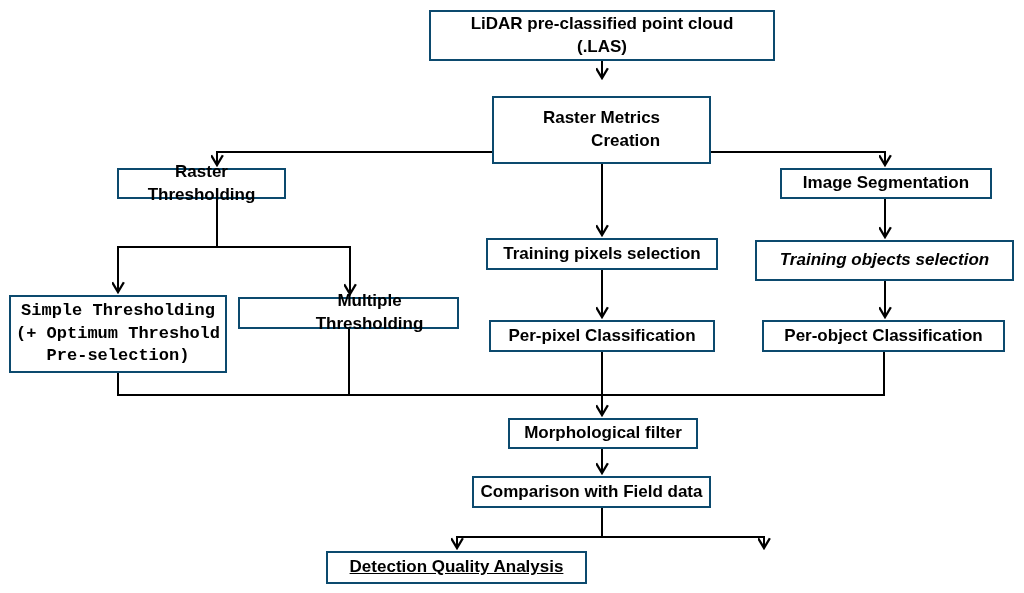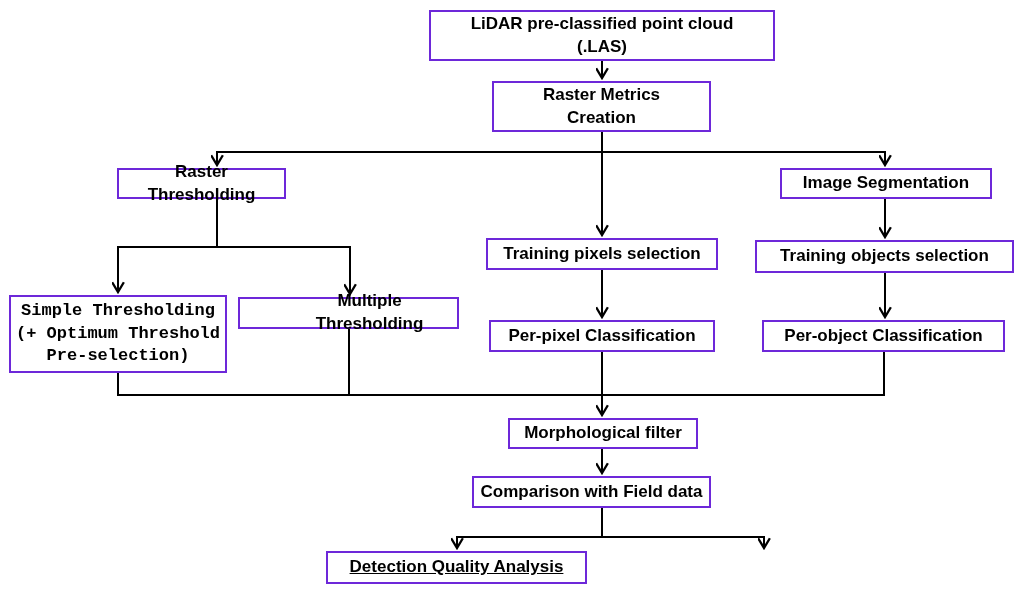--- a/index.html
+++ b/index.html
@@ -13,21 +13,21 @@
   }
   .edges {
     position: absolute;
     left: 0; top: 0;
     width: 1024px; height: 593px;
   }
   .node {
     position: absolute;
     box-sizing: border-box;
     background: #ffffff;
-    border: 2px solid #6d28d9;
+    border: 2px solid #0c4a6e;
     color: #000000;
     font-weight: bold;
     font-size: 17px;
     line-height: 1.35;
     display: flex;
     align-items: center;
     justify-content: center;
     text-align: center;
     white-space: pre-line;
     padding: 0 4px;
@@ -66,30 +66,30 @@
       <path d="M602,508 L602,538"></path>
       <path d="M457,537 L764,537"></path>
       <path d="M457,536 L457,548" marker-end="url(#ah)"></path>
       <path d="M764,536 L764,548" marker-end="url(#ah)"></path>
     </g>
   </svg>
 
   <div class="node" style="left:429px; top:10px; width:346px; height:51px;">LiDAR pre-classified point cloud
 (.LAS)</div>
 
-  <div class="node" style="left:492px; top:81px; width:219px; height:51px;">Raster Metrics
+  <div class="node" style="left:492px; top:96px; width:219px; height:68px;text-align:right;">Raster Metrics
 Creation</div>
 
   <div class="node" style="left:117px; top:168px; width:169px; height:31px;">Raster Thresholding</div>
 
   <div class="node" style="left:780px; top:168px; width:212px; height:31px;">Image Segmentation</div>
 
   <div class="node" style="left:486px; top:238px; width:232px; height:32px;">Training pixels selection</div>
 
-  <div class="node" style="left:755px; top:240px; width:259px; height:33px;">Training objects selection</div>
+  <div class="node" style="left:755px; top:240px; width:259px; height:41px;font-style:italic;">Training objects selection</div>
 
   <div class="node" style="left:9px; top:295px; width:218px; height:78px;font-family:Liberation Mono, monospace;">Simple Thresholding
 (+ Optimum Threshold
 Pre-selection)</div>
 
   <div class="node" style="left:238px; top:297px; width:221px; height:32px;padding-left:46px;">Multiple Thresholding</div>
 
   <div class="node" style="left:489px; top:320px; width:226px; height:32px;">Per-pixel Classification</div>
 
   <div class="node" style="left:762px; top:320px; width:243px; height:32px;">Per-object Classification</div>

